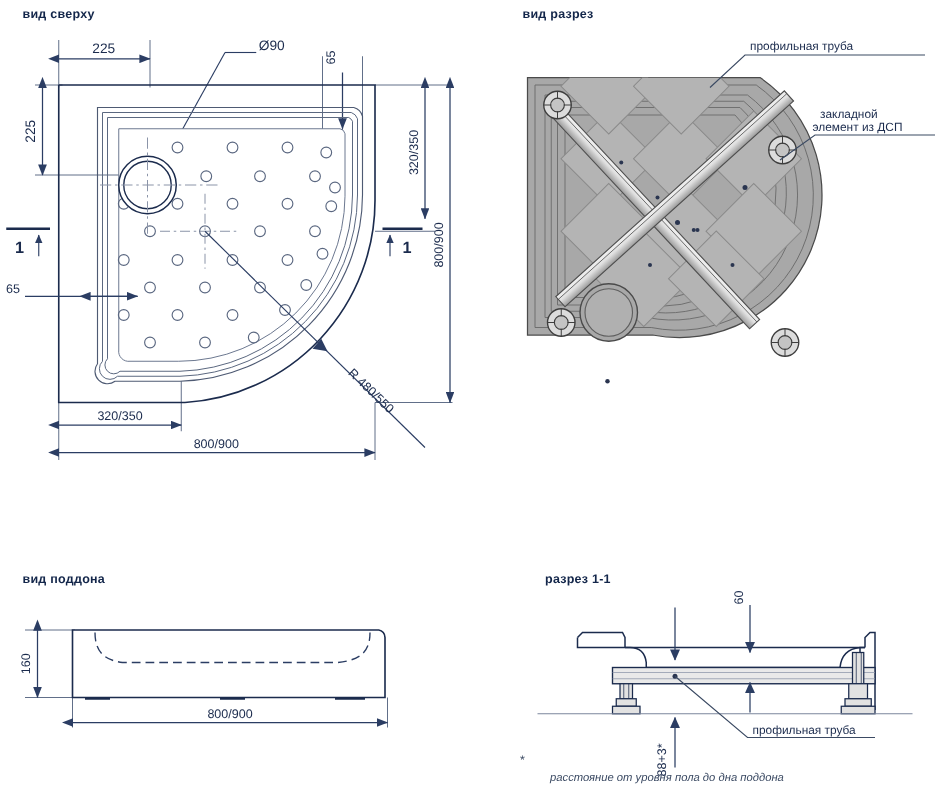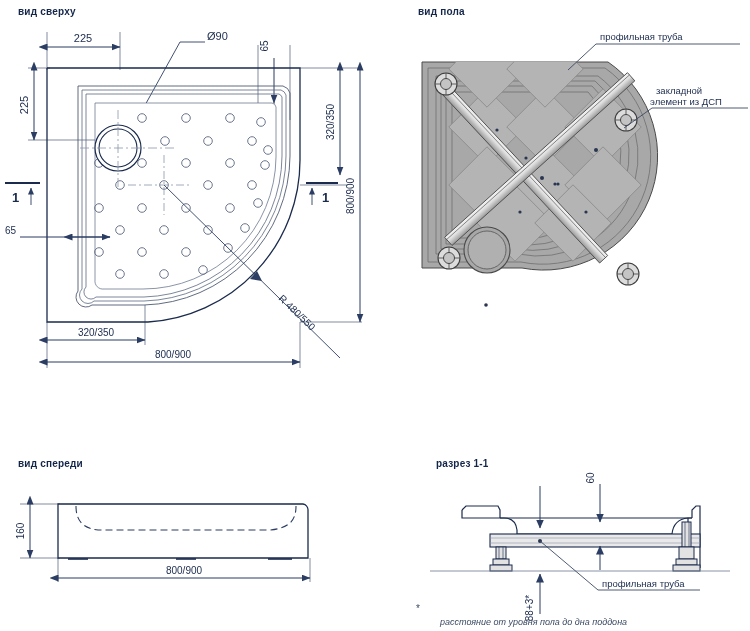--- a/index.html
+++ b/index.html
@@ -50,23 +50,23 @@
   .dimtxt-sm { font-size: 10px; }
   .calltxt { font-size: 9.5px; }
 </style>
 </head>
 <body>
 
 <div id="sheet">
 
   <div class="view-title" style="left:18px; top:6px;text-align:center;">вид сверху</div>
 
-  <div class="view-title" style="left:418px; top:6px;">вид пола</div>
-
-  <div class="view-title" style="left:18px; top:458px;">вид спереди</div>
+  <div class="view-title" style="left:418px; top:6px;">вид разрез</div>
+
+  <div class="view-title" style="left:18px; top:458px;">вид поддона</div>
 
   <div class="view-title" style="left:416px; top:458px;margin-left:20px;">разрез 1-1</div>
 
   <svg width="400" height="400" viewBox="0 0 400 400" style="position:absolute; left:0; top:0;">
 
     <defs>
       <marker id="arrEnd" markerWidth="9" markerHeight="7" refX="8.5" refY="3.5" orient="auto" markerUnits="userSpaceOnUse">
         <path d="M0,0 L9,3.5 L0,7 Z" fill="#2b3d63"></path>
       </marker>
       <marker id="arrStart" markerWidth="9" markerHeight="7" refX="0.5" refY="3.5" orient="auto-start-reverse" markerUnits="userSpaceOnUse">

